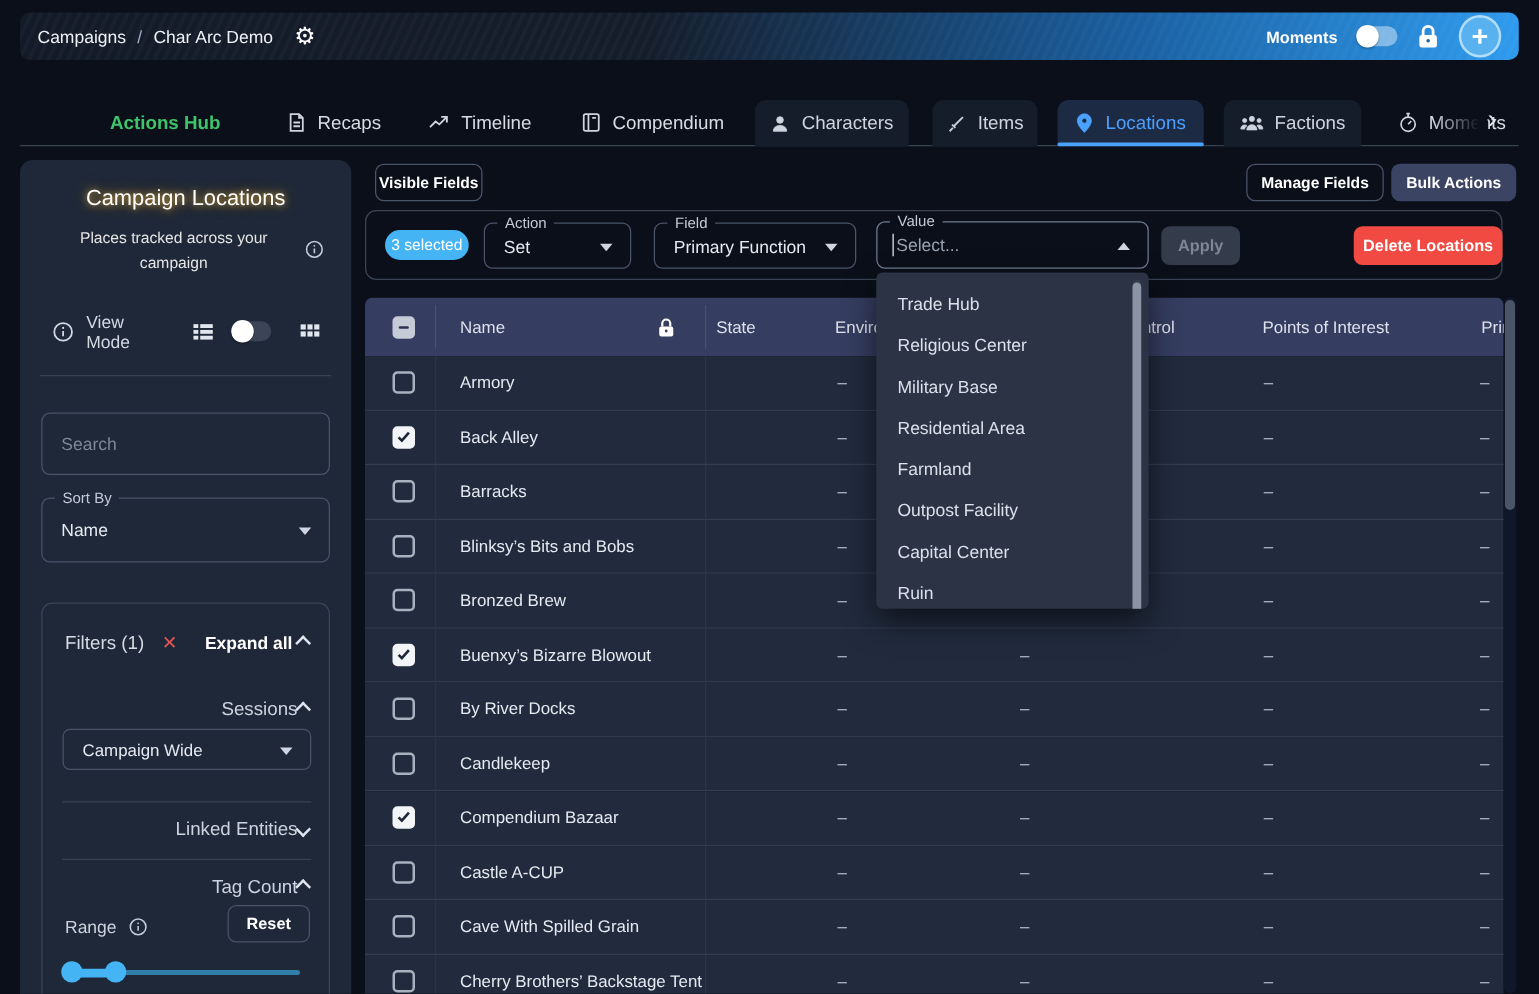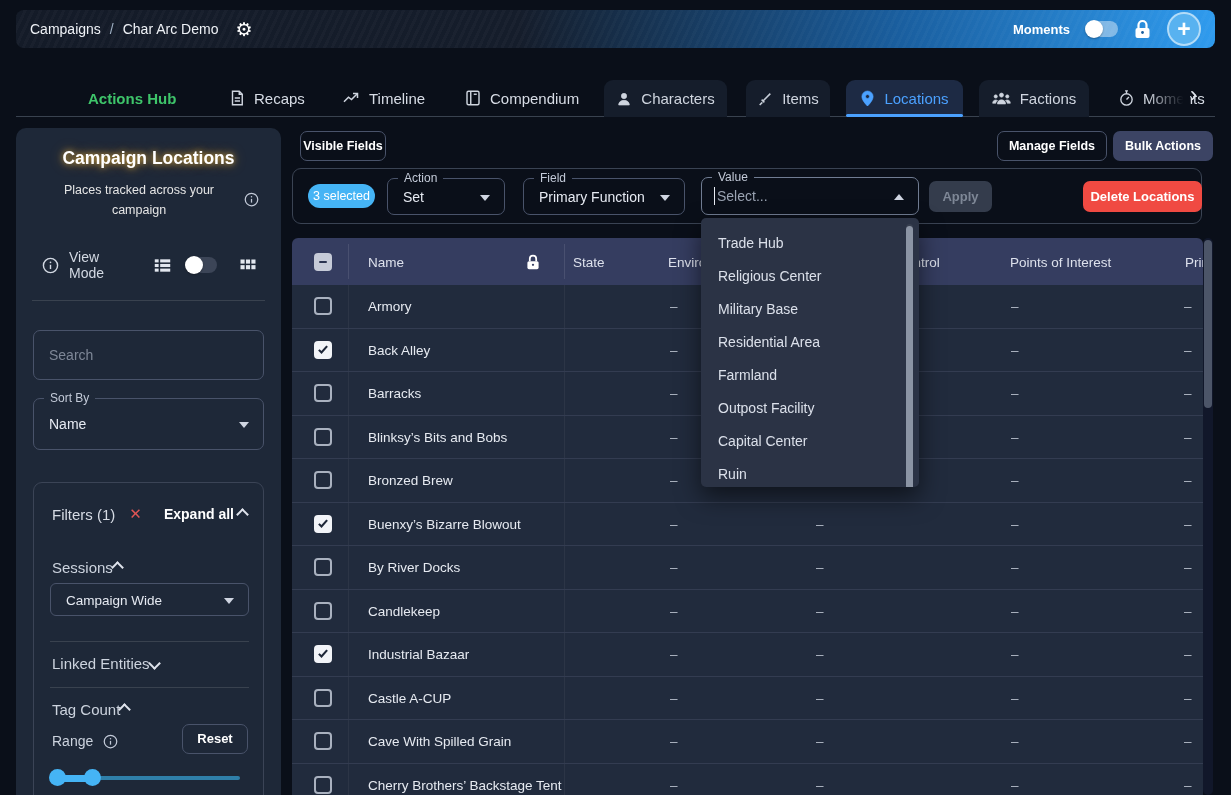--- a/index.html
+++ b/index.html
@@ -37,21 +37,21 @@
   .tab{top:80px;height:37px;border-radius:9px 9px 0 0;background:#151d2b;display:flex;align-items:center;justify-content:center;gap:9px;font-size:15px;color:#cfd5df}
   .tab svg{stroke:#c8cfd9}
   .tab.active{background:#1d2a44;color:var(--tabblue)}
   .tab.active svg{stroke:var(--tabblue)}
   .tab-underline{left:846px;top:114px;width:117px;height:3px;background:var(--tabblue);border-radius:2px;z-index:2}
   .nav-fade{left:1146px;top:80px;width:44px;height:36px;background:linear-gradient(90deg,transparent,var(--bg) 85%)}
   .nav-arrow{left:1190px;top:82px;font-size:22px;color:#dfe4ec}
 
   
   .sidebar{left:16px;top:128px;width:265px;height:680px;background:var(--panel);border-radius:10px}
-  .sb-title{top:20px;left:0;width:100%;text-align:center;font-size:17.5px;font-weight:bold;color:#fff;
+  .sb-title{top:20px;left:0;width:100%;text-align:center;font-size:17.5px;font-weight:normal;color:#fff;
     text-shadow:0 0 6px rgba(255,196,64,.85),0 0 14px rgba(255,160,30,.45)}
   .sb-sub{top:52px;left:28px;width:190px;text-align:center;font-size:12.5px;line-height:1.6;color:#e5e5e5}
   .sb-sub-info{top:64px;left:228px}
   .viewmode{top:127px;left:26px;width:215px;height:20px;display:flex;align-items:center;gap:10px;font-size:14px;color:#d3d9e3}
   .vm-toggle{background:#3c4557}
   .divider{height:1px;background:#39424f}
   .search{top:202px;left:17px;width:231px;height:50px;border:1px solid var(--border);border-radius:7px;background:transparent;
     color:var(--text);font-size:14px;padding:0 15px;font-family:inherit}
   .search::placeholder{color:#7e8797}
   .fieldset{border:1px solid var(--border);border-radius:7px}
@@ -62,21 +62,21 @@
   .caret{position:absolute;right:14px;top:50%;margin-top:-2px;width:0;height:0;
     border-left:5px solid transparent;border-right:5px solid transparent;border-top:6px solid #cfd5e1}
   .caret.up{border-top:none;border-bottom:6px solid #cfd5e1}
   .chev{width:9px;height:9px;border-right:2px solid #dfe3ec;border-bottom:2px solid #dfe3ec}
   .chev.up{transform:rotate(-135deg)}
   .chev.down{transform:rotate(45deg)}
   .filters-box{top:354px;left:17px;width:231px;height:322px;border:1px solid #3b4456;border-radius:9px}
   .f-head{position:absolute;top:22px;left:18px;width:195px;display:flex;align-items:center;font-size:15px;color:#d6dbe4}
   .f-x{color:#e25555;font-weight:bold;margin-left:14px;font-size:15px}
   .f-expand{margin-left:22px;font-weight:bold;font-size:14px;color:#fff}
-  .f-row{position:absolute;left:18px;width:195px;display:flex;align-items:center;justify-content:flex-start;font-size:15px;color:#ccd3de}
+  .f-row{position:absolute;left:18px;width:195px;display:flex;align-items:center;justify-content:flex-end;font-size:15px;color:#ccd3de}
   .reset-btn{position:absolute;left:148px;top:241px;width:66px;height:30px;border:1px solid var(--border);border-radius:7px;
     background:transparent;color:#fff;font-weight:bold;font-size:13px;text-align:center;line-height:28px}
   .slider-track{position:absolute;left:16px;top:293px;width:190px;height:4px;border-radius:2px;background:#2f7fa9}
   .slider-active{position:absolute;left:16px;top:291.5px;width:46px;height:7px;border-radius:4px;background:var(--blue)}
   .handle{position:absolute;top:286px;width:17px;height:17px;border-radius:50%;background:var(--blue)}
 
   
   .btn{display:flex;align-items:center;justify-content:center;font-size:12.5px;font-weight:bold;border-radius:7px;color:#fff}
   .btn.outline{border:1px solid var(--border);background:transparent}
   .btn.slate{background:#3c4464}
@@ -478,21 +478,21 @@
     <span class="dash d4">–</span>
   </div>
       <div class="t-row">
     <span class="cb checked">
       <svg class="ck" width="12" height="11" viewBox="0 0 16 14">
             <path d="M2.5 7.5l3.5 3.5L13.5 2.5" fill="none" stroke="#1d2638" stroke-width="2.8"></path>
           </svg>
     </span>
     <span class="vline" style="left:56px"></span>
     <span class="vline" style="left:272px"></span>
-    <span class="cell name">Industrial Bazaar</span>
+    <span class="cell name">Compendium Bazaar</span>
     <span class="dash d1">–</span>
     <span class="dash d2">–</span>
     <span class="dash d3">–</span>
     <span class="dash d4">–</span>
   </div>
       <div class="t-row">
     <span class="cb">
       
     </span>
     <span class="vline" style="left:56px"></span>

